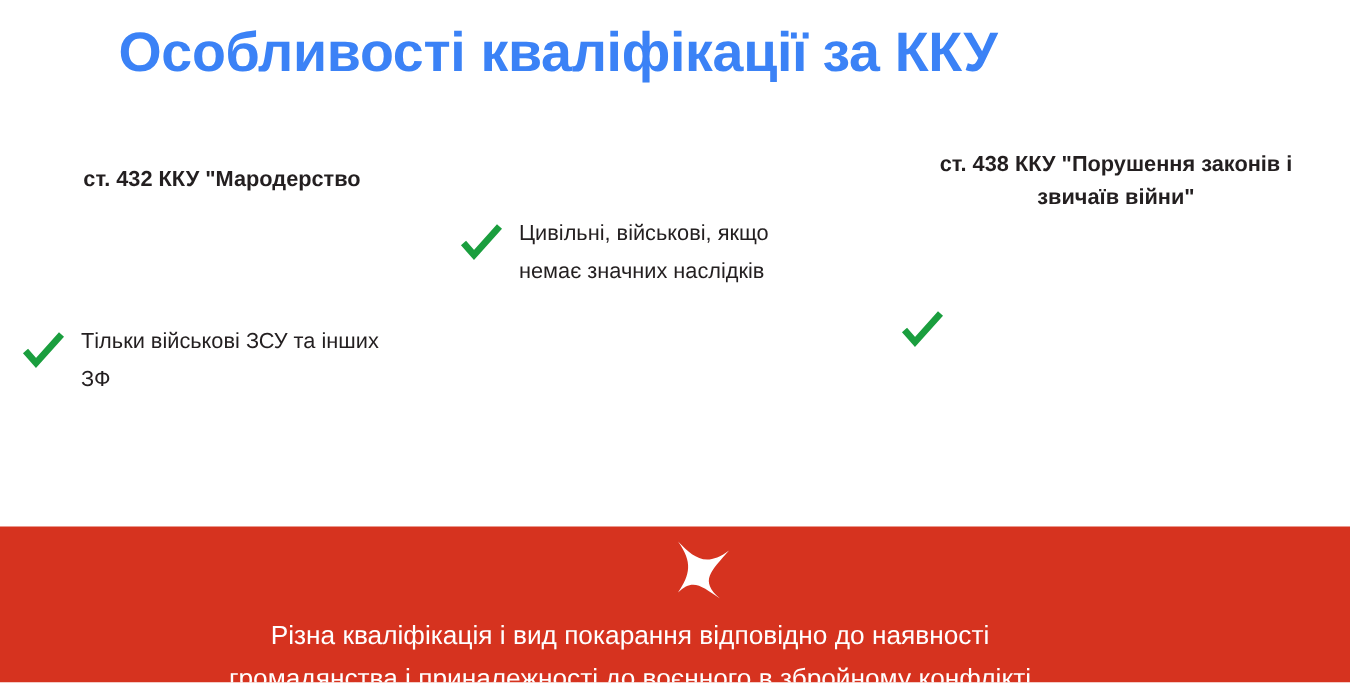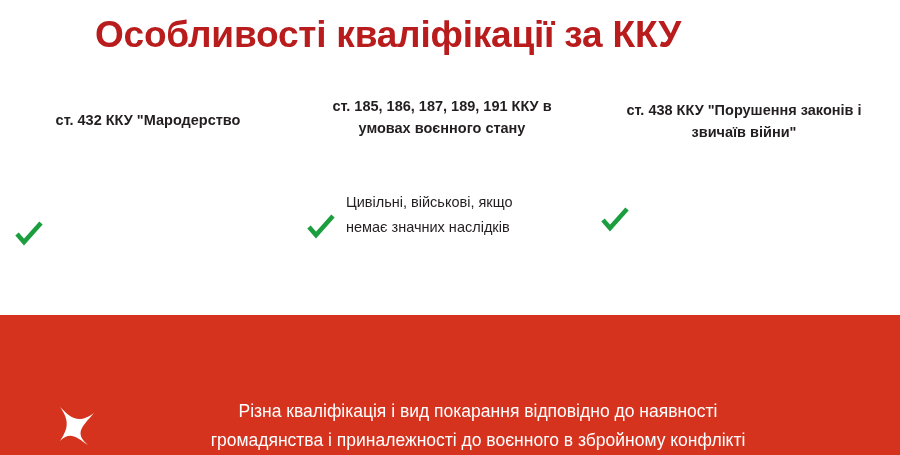--- a/index.html
+++ b/index.html
@@ -19,27 +19,27 @@
   .slide {
     position: relative;
     width: 900px;
     height: 455px;
     box-sizing: border-box;
   }
 
   .title {
     position: absolute;
     top: 14px;
-    left: 16px;
+    left: 0;
     width: 744px;
     text-align: center;
     font-size: 37px;
     font-weight: bold;
     letter-spacing: -0.2px;
-    color: #b91c1c;
+    color: #3b82f6;
     line-height: 1.15;
   }
 
   .columns {
     position: absolute;
     top: 96px;
     left: 0;
     width: 900px;
     display: flex;
     flex-direction: row;
@@ -66,21 +66,21 @@
   .col-2 .col-head { padding: 0 22px 0 22px; }
   .col-3 .col-head { padding: 4px 16px 0 16px; }
 
   .col-body {
     display: flex;
     flex-direction: row;
     align-items: flex-start;
     margin-top: 44px;
   }
   .col-1 .col-body { margin-top: 60px; padding-left: 8px; }
-  .col-2 .col-body { margin-top: 48px; padding-left: 4px; align-items: flex-end; }
+  .col-2 .col-body { margin-top: 48px; padding-left: 4px; }
   .col-3 .col-body { margin-top: 56px; padding-left: 6px; }
 
   .check-icon {
     flex: 0 0 auto;
     width: 30px;
     height: 30px;
     margin-right: 10px;
     margin-top: 2px;
   }
   .check-icon svg { display: block; }
@@ -92,25 +92,25 @@
   }
   .col-1 .col-text { max-width: 205px; }
   .col-2 .col-text { max-width: 180px; }
   .col-3 .col-text { max-width: 215px; }
 
   .banner {
     position: absolute;
     left: 0;
     bottom: 0;
     width: 900px;
-    height: 140px;
+    height: 104px;
     background: #d6331f;
     display: flex;
-    flex-direction: row;
-    align-items: flex-end;
+    flex-direction: column;
+    align-items: center;
   }
 
   .banner-icon {
     flex: 0 0 auto;
     width: 58px;
     height: 58px;
     margin-left: 48px;
     margin-right: 10px;
     position: relative;
   }
@@ -136,25 +136,25 @@
   <div class="columns">
 
     <div class="col col-1">
       <div class="col-head">ст. 432 ККУ "Мародерство</div>
       <div class="col-body">
         <span class="check-icon">
           <svg width="30" height="30" viewBox="0 0 30 30" aria-hidden="true">
             <path d="M3 16 L10 24 L27 5" fill="none" stroke="#1a9e3e" stroke-width="4.5" stroke-linecap="butt" stroke-linejoin="miter"></path>
           </svg>
         </span>
+        <span class="col-text">Тільки військові ЗСУ та інших ЗФ</span>
       </div>
     </div>
 
     <div class="col col-2">
-      <div class="col-head">ст. 185, 186, 187, 189, 191 ККУ в умовах воєнного стану</div>
       <div class="col-body">
         <span class="check-icon">
           <svg width="30" height="30" viewBox="0 0 30 30" aria-hidden="true">
             <path d="M3 16 L10 24 L27 5" fill="none" stroke="#1a9e3e" stroke-width="4.5" stroke-linecap="butt" stroke-linejoin="miter"></path>
           </svg>
         </span>
         <span class="col-text">Цивільні, військові, якщо немає значних наслідків</span>
       </div>
     </div>
 

